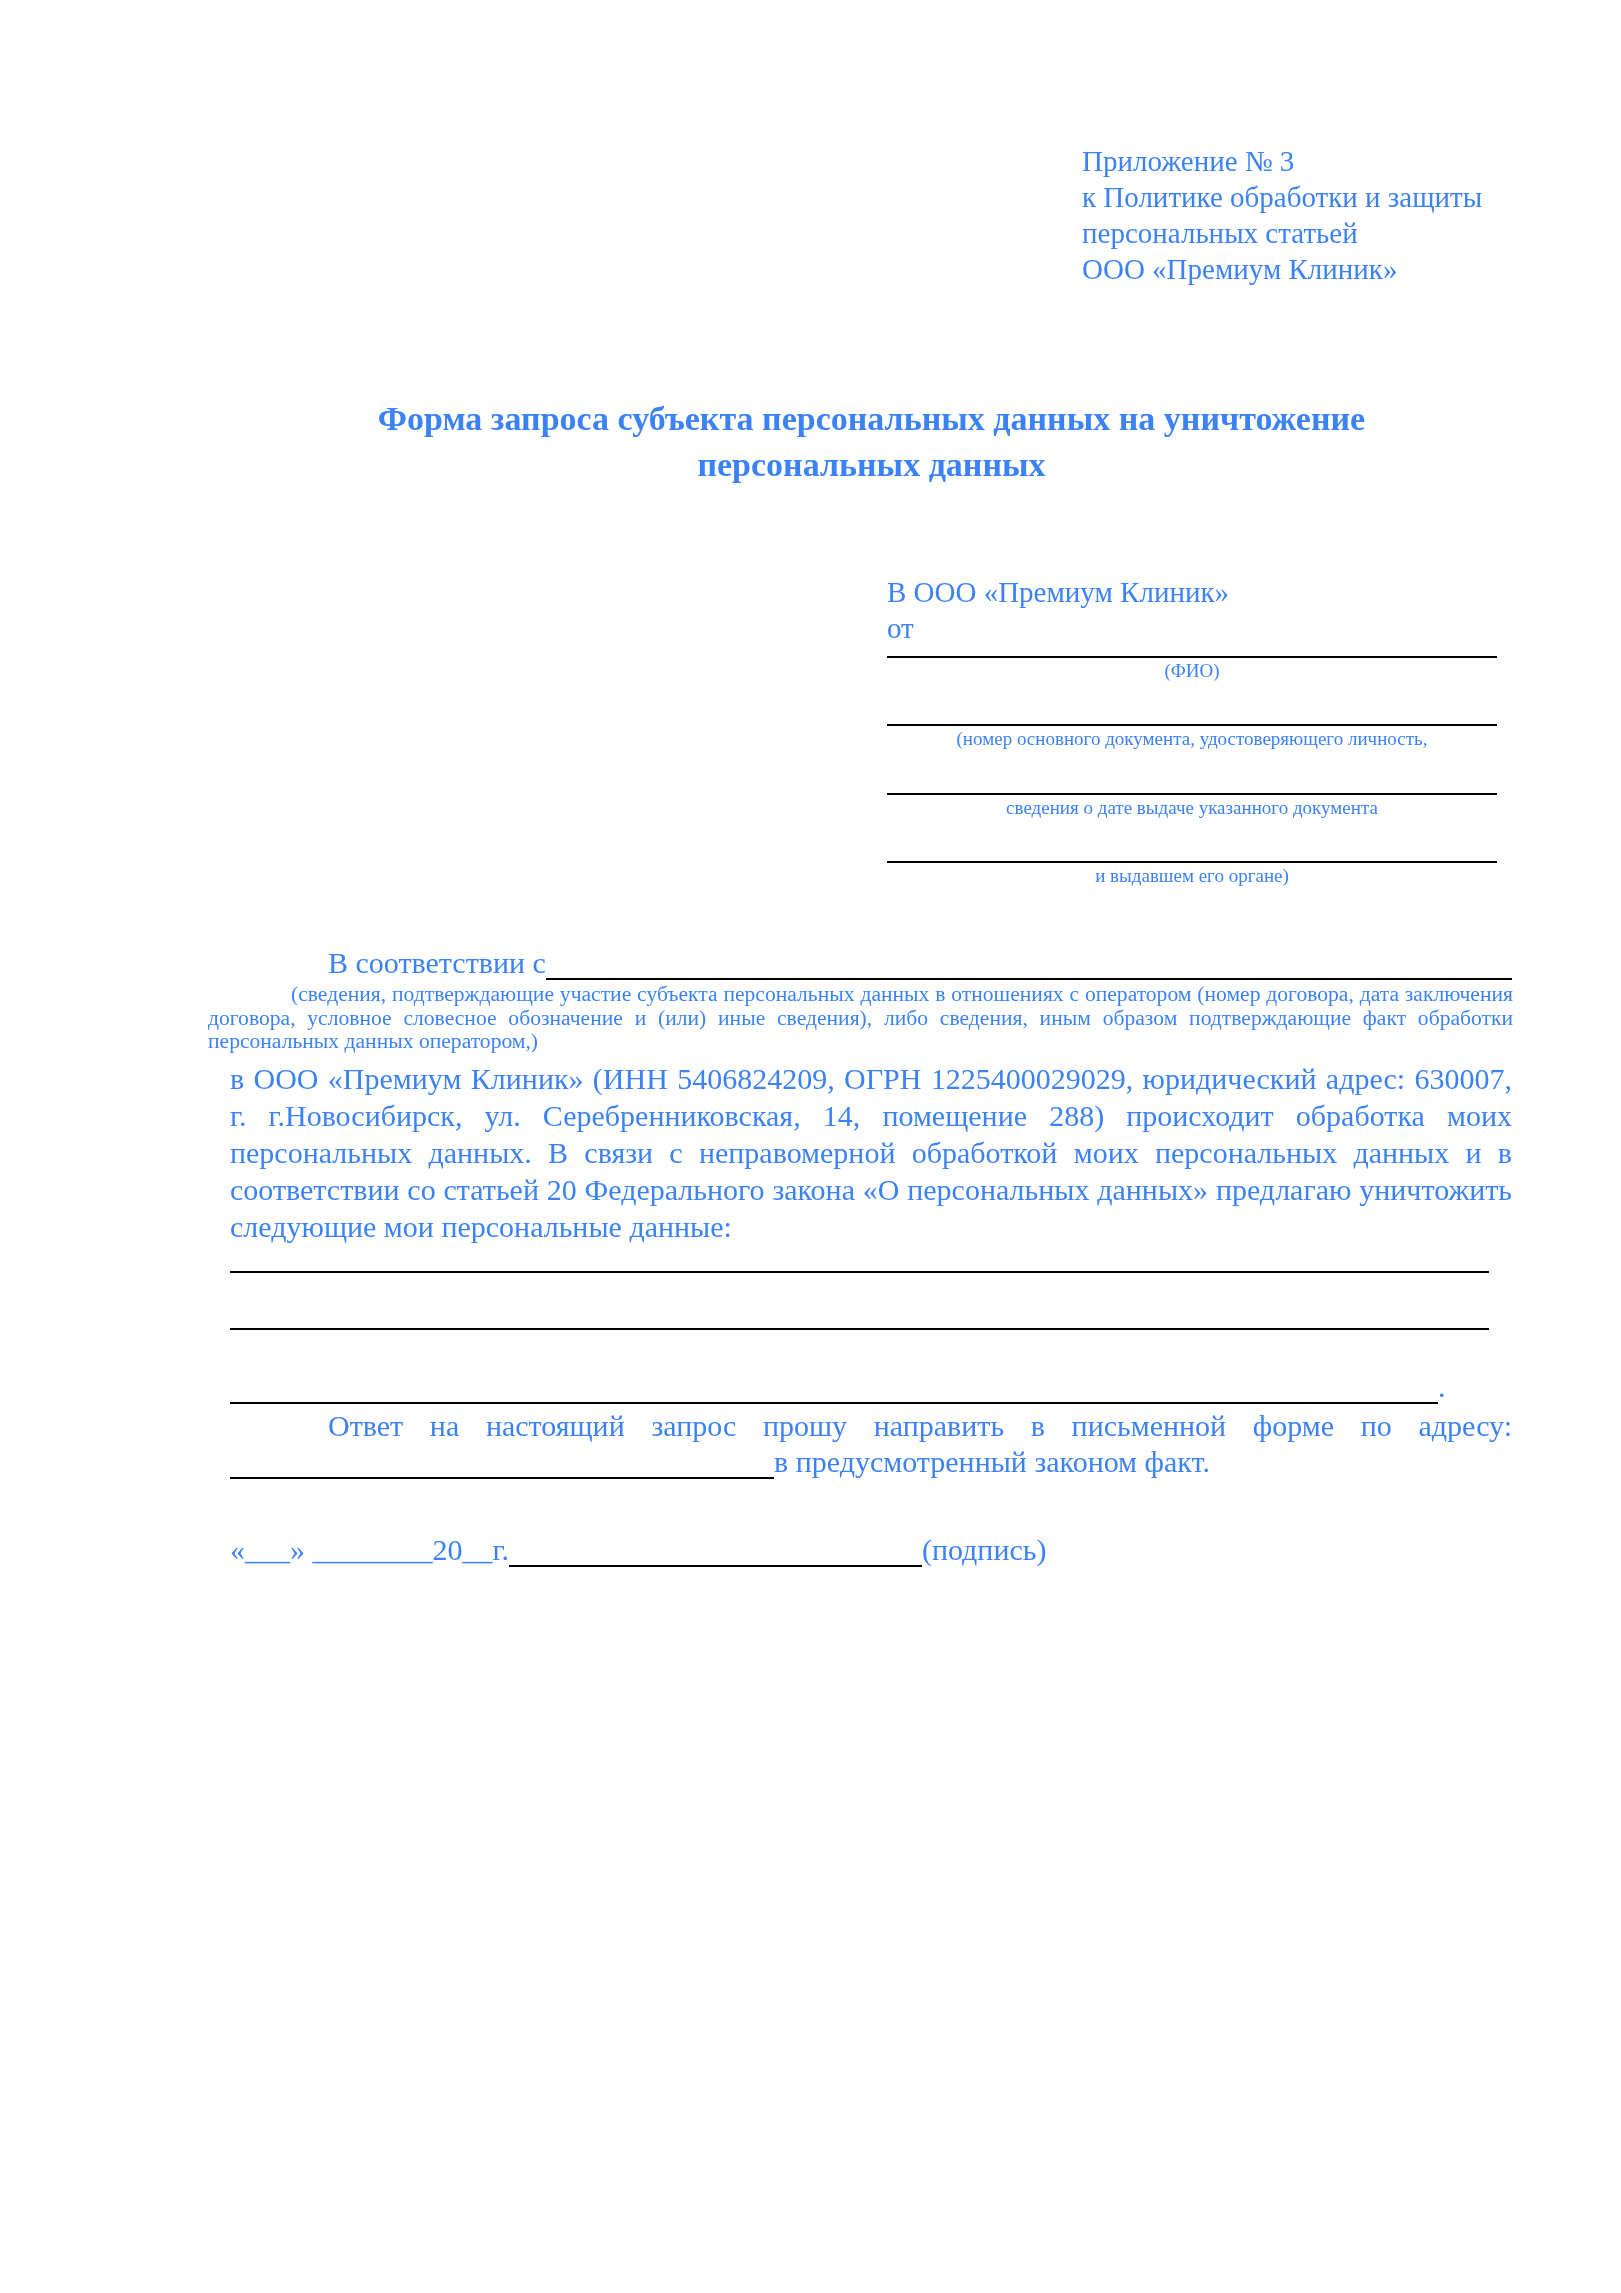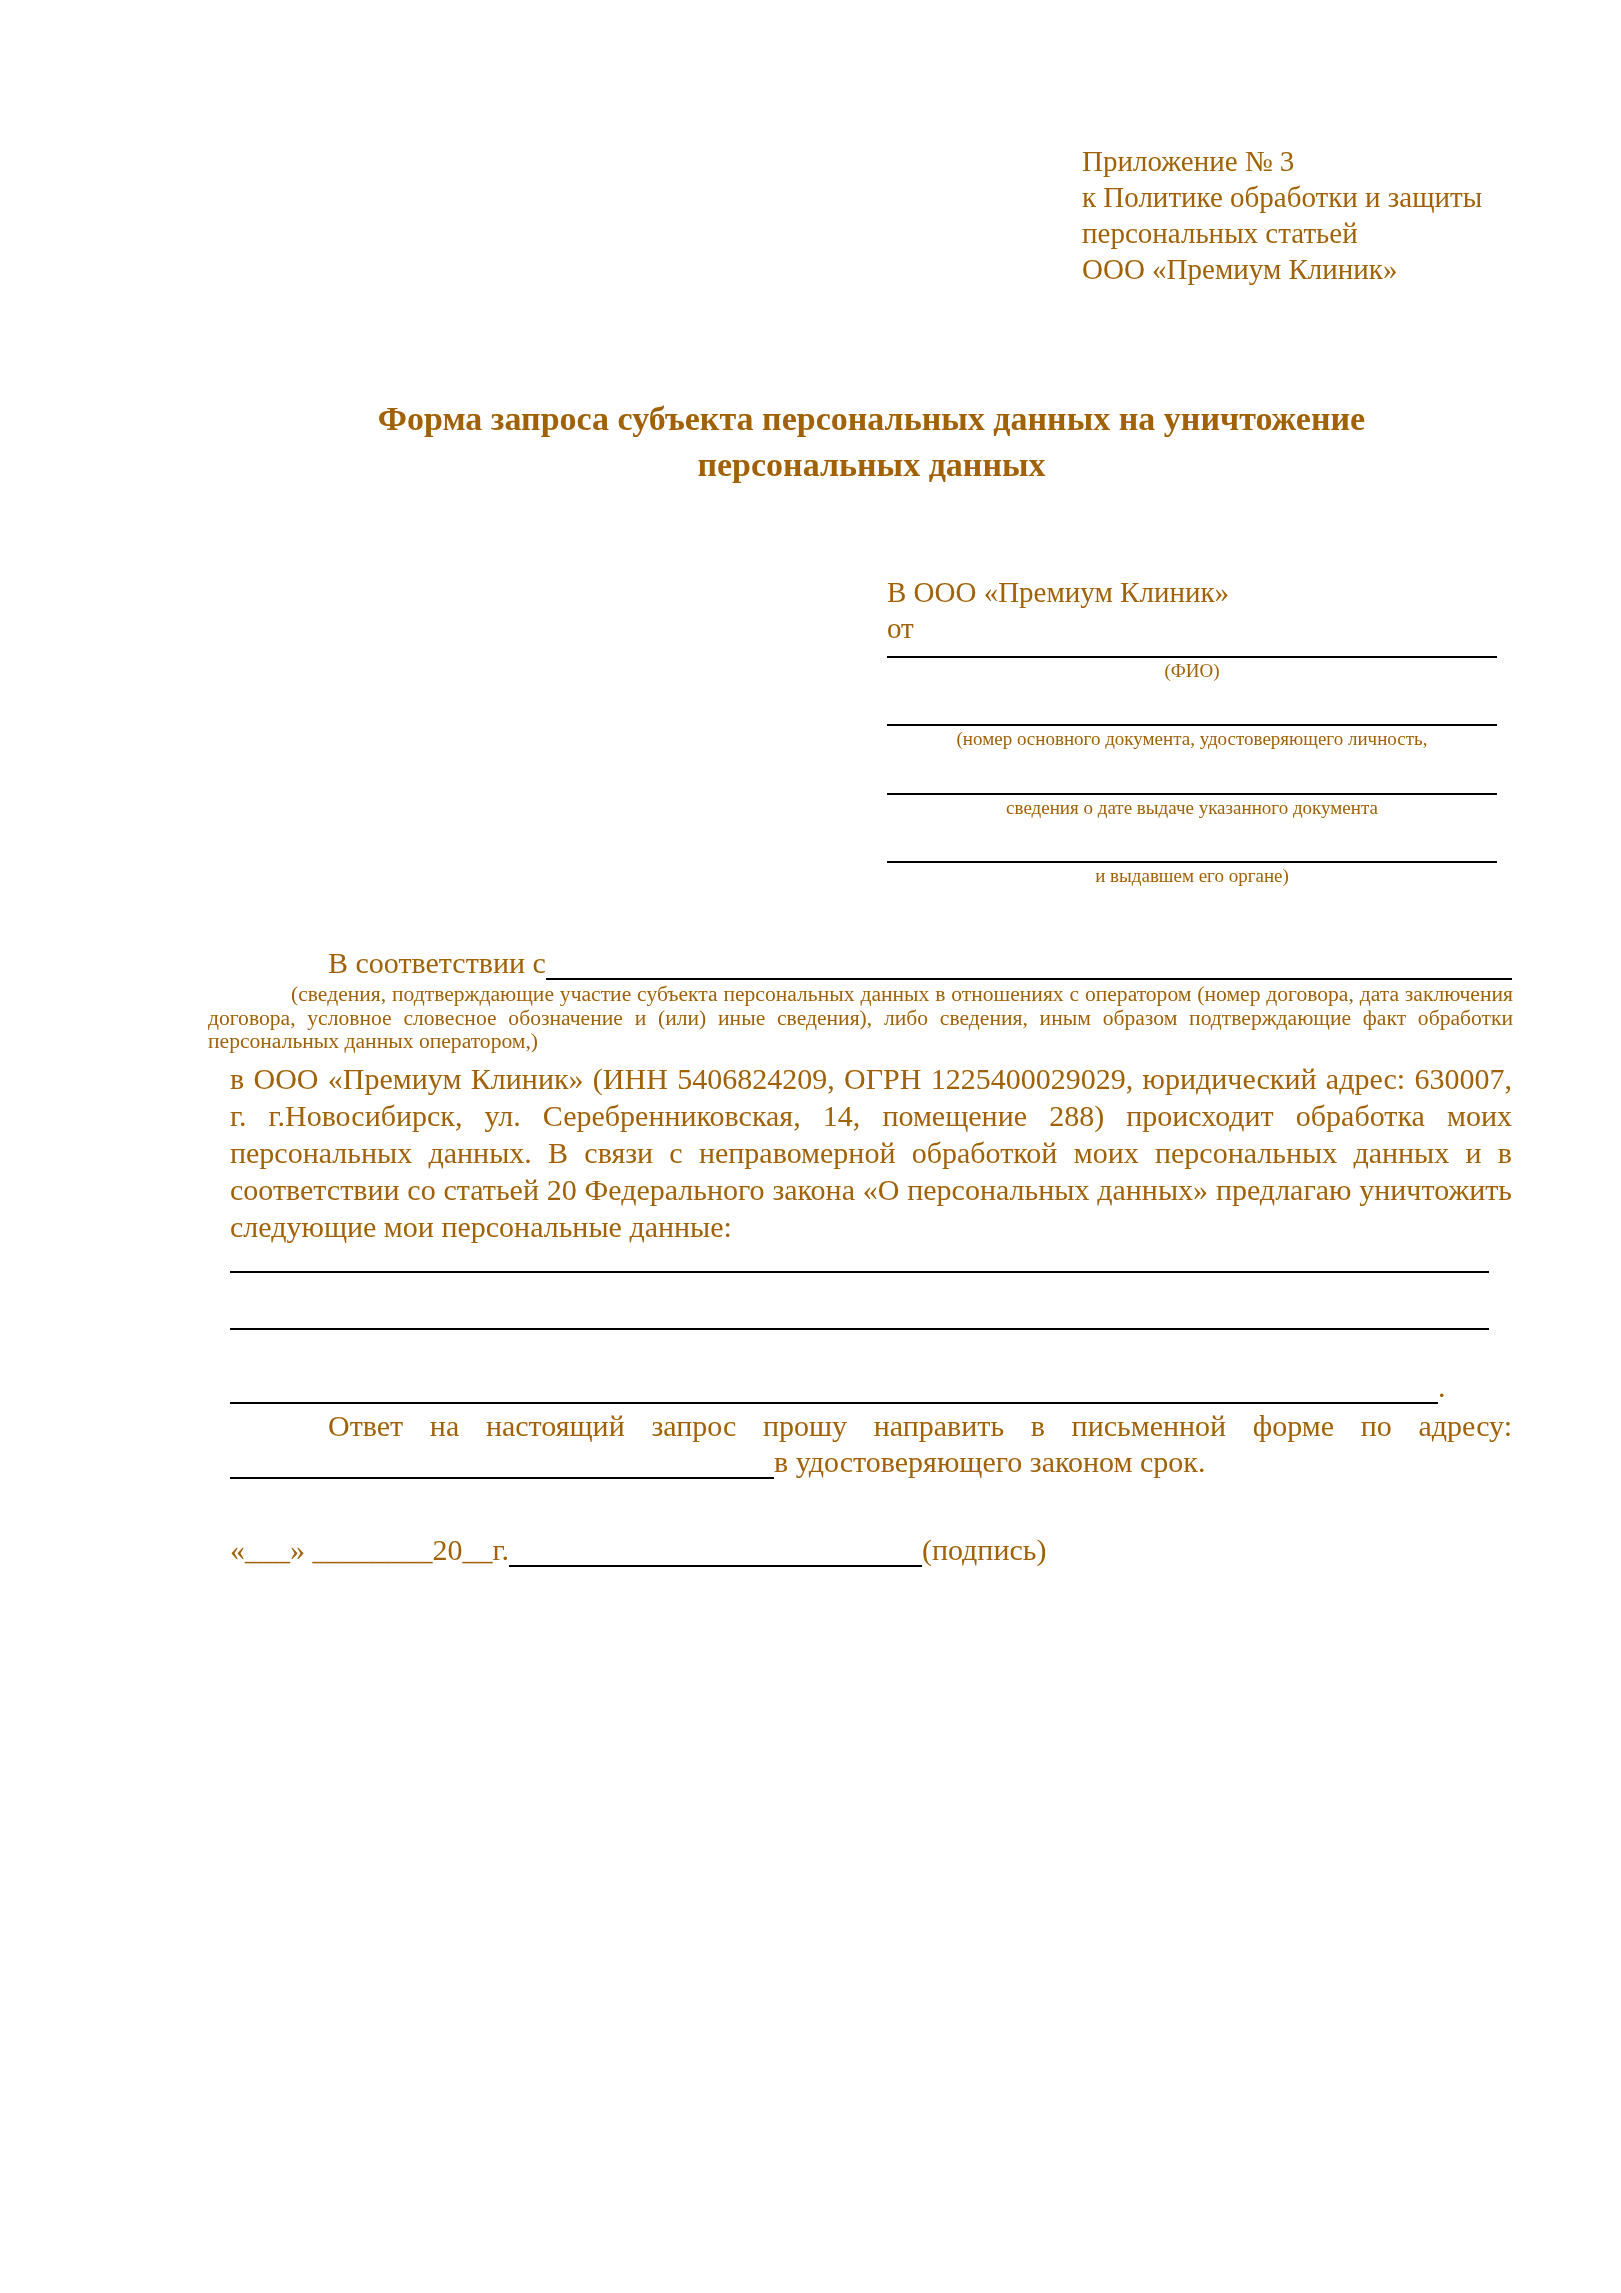--- a/index.html
+++ b/index.html
@@ -1,21 +1,21 @@
 <!DOCTYPE html>
 <html lang="ru"><head>
 <meta charset="utf-8">
 <style>
   * { margin:0; padding:0; box-sizing:border-box; }
   html,body { background:#ffffff; }
   .page {
     position:relative;
     width:1621px; height:2294px;
     background:#ffffff;
-    color:#a16207;
+    color:#3b82f6;
     font-family:"Liberation Serif","DejaVu Serif",serif;
     overflow:hidden;
   }
   .abs { position:absolute; }
 
   
   .header-block { left:1082px; top:143px; font-size:29px; line-height:36px; }
 
   
   .title { left:303px; top:396px; width:1137px; text-align:center;
@@ -118,21 +118,21 @@
   <div class="abs blank-rule blank-2"></div>
 
   <div class="abs period-row fill-row">
     <span class="fill-fixed"></span>
     <span>.</span>
   </div>
 
   <div class="abs answer-par">Ответ на настоящий запрос прошу направить в письменной форме по адресу:</div>
   <div class="abs answer2-row fill-row">
     <span class="fill-fixed"></span>
-    <span class="tail">в удостоверяющего законом срок.</span>
+    <span class="tail">в предусмотренный законом факт.</span>
   </div>
 
   <div class="abs datesig-row">
     <span class="date-text">«___» ________20__г.</span>
     <span class="sig-group">
       <span class="fill-fixed"></span>
       <span class="sig-caption">(подпись)</span>
     </span>
   </div>
 

